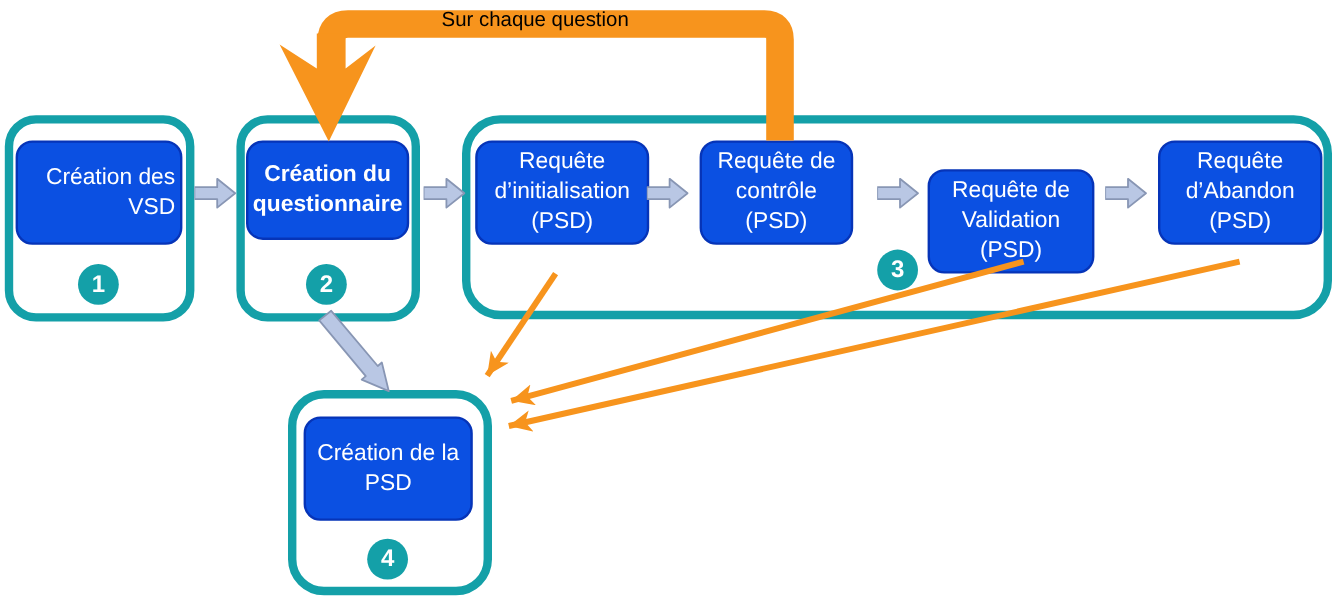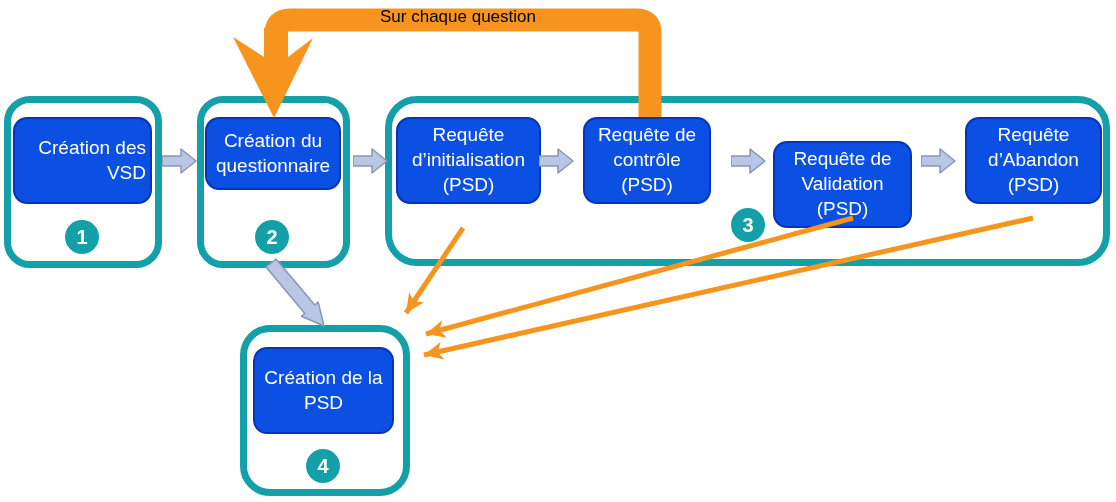--- a/index.html
+++ b/index.html
@@ -48,21 +48,21 @@
     display: flex;
     align-items: center;
     justify-content: center;
     text-align: center;
     font-size: 19px;
     line-height: 1.3;
     padding: 2px 4px;
     z-index: 2;
   }
   #node-vsd      { left: 13px;  top: 117px; width: 139px; height: 87px; text-align: right; }
-  #node-quest    { left: 205px; top: 117px; width: 136px; height: 73px; }
+  #node-quest    { left: 205px; top: 117px; width: 136px; height: 83px; font-weight: bold; }
   #node-init     { left: 396px; top: 117px; width: 145px; height: 87px; }
   #node-controle { left: 583px; top: 117px; width: 128px; height: 87px; }
   #node-valid    { left: 773px; top: 117px; width: 139px; height: 87px; margin-top: 24px; }
   #node-abandon  { left: 965px; top: 117px; width: 137px; height: 87px; }
   #node-psd      { left: 253px; top: 347px; width: 141px; height: 87px; }
 
   .badge {
     position: absolute;
     width: 34px;
     height: 34px;
@@ -107,21 +107,21 @@
   }
   .stroke-orange { stroke: var(--orange); }
   .fill-orange   { fill: var(--orange); }
   .gray-arrow    { fill: var(--arrow-fill); stroke: var(--arrow-border); stroke-linejoin: round; }
 
   #loop-label {
     position: absolute;
     left: 368px;
     top: 7px;
     width: 180px;
-    text-align: center;
+    text-align: left;
     font-size: 17px;
     color: var(--loop-label-text);
     z-index: 6;
   }
 </style>
 </head>
 <body>
 
 <div class="canvas">
 

